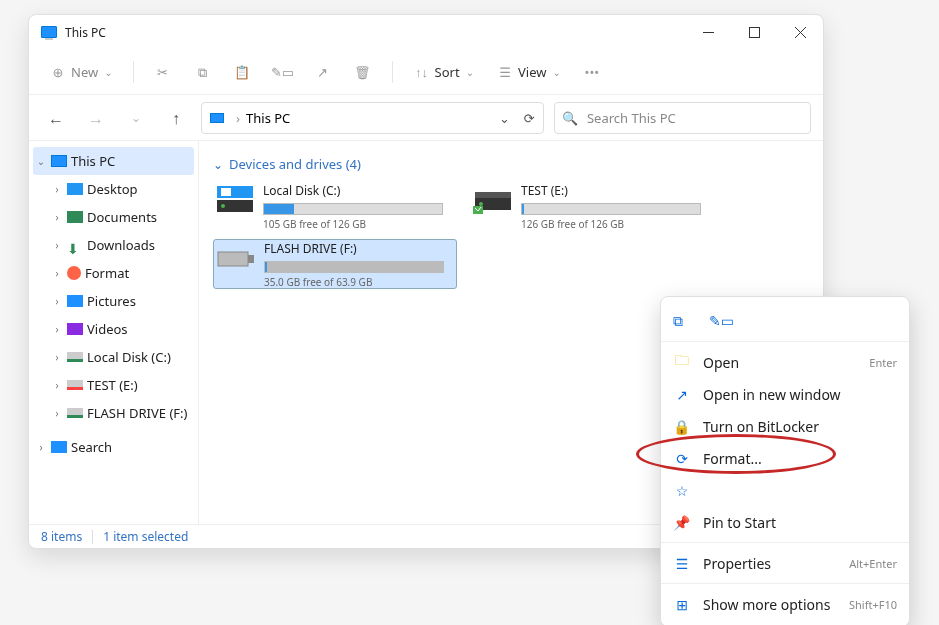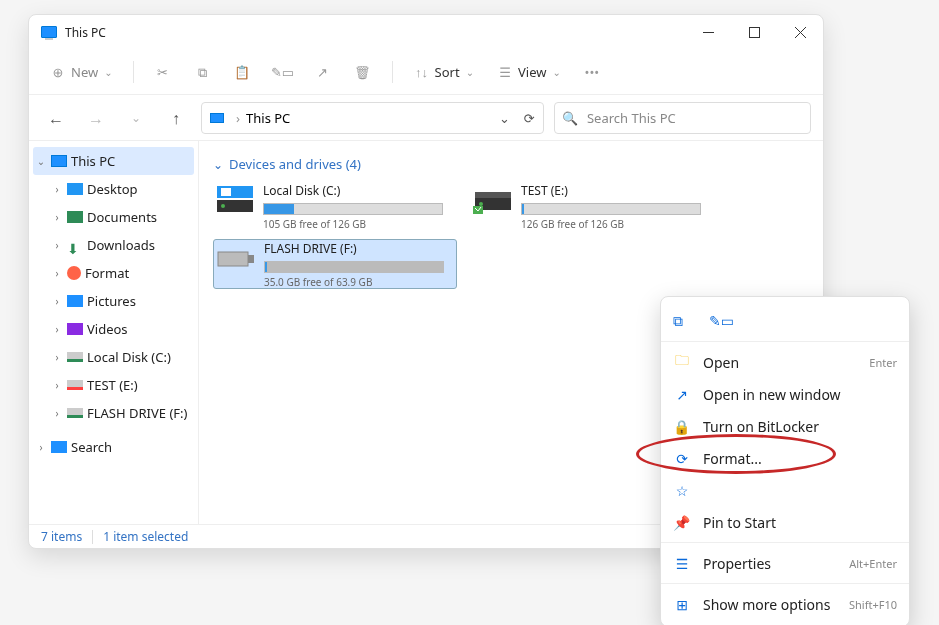--- a/index.html
+++ b/index.html
@@ -310,21 +310,21 @@
                 <div class="drv-fill" style="width:1%"></div>
               </div>
             <div class="drv-sub">35.0 GB free of 63.9 GB</div>
           </div>
         </div>
       </div>
     </div>
   </div>
 
   <div class="statusbar">
-    <span>7 items</span>
+    <span>8 items</span>
     <span class="ssep"></span>
     <span>1 item selected</span>
   </div>
 </div>
 
 <div class="ctxmenu">
   <div class="ctx-icons">
     <span class="ci">⧉</span>
     <span class="ci">✎▭</span>
   </div>

